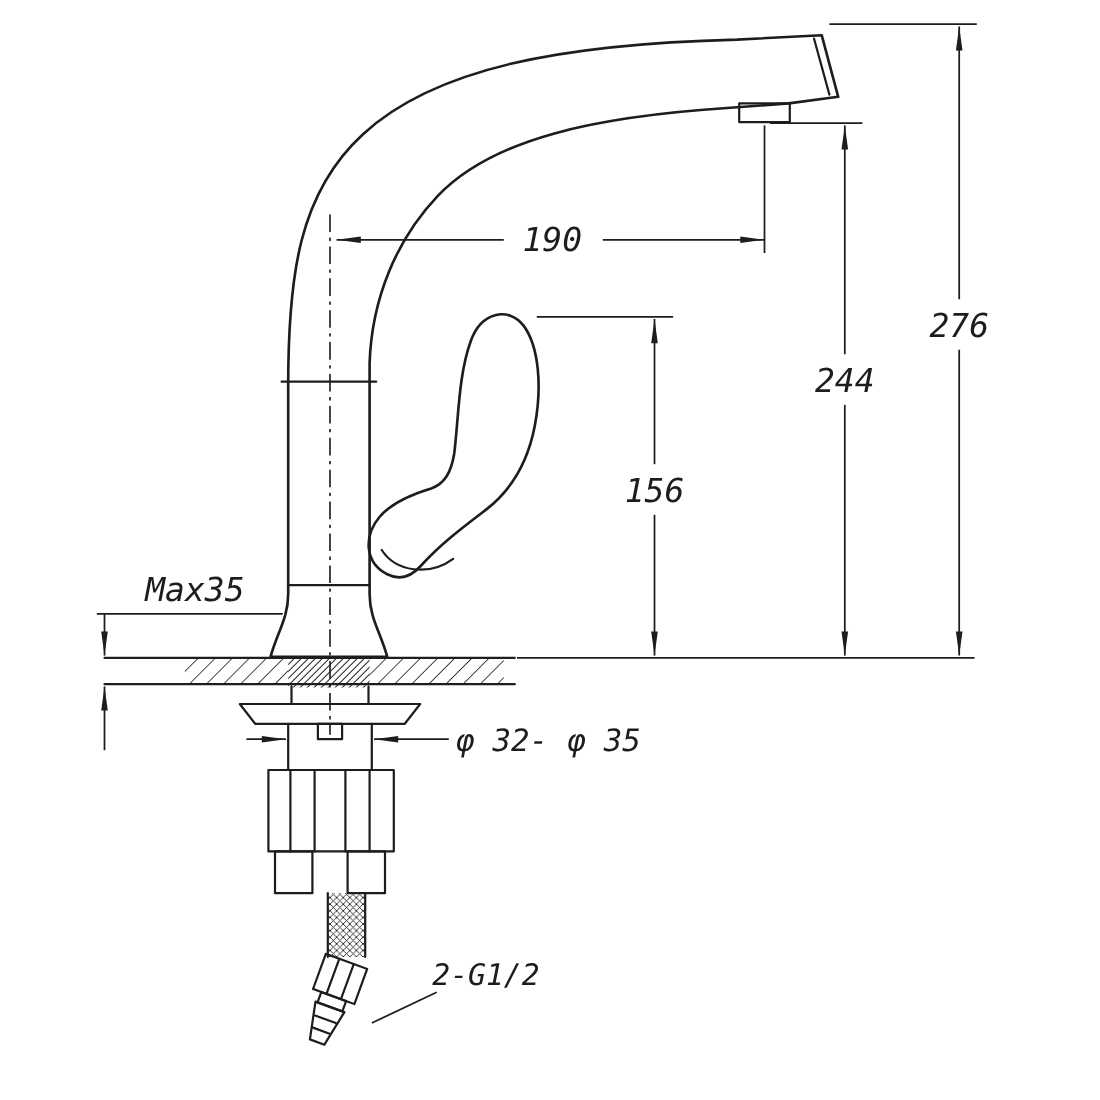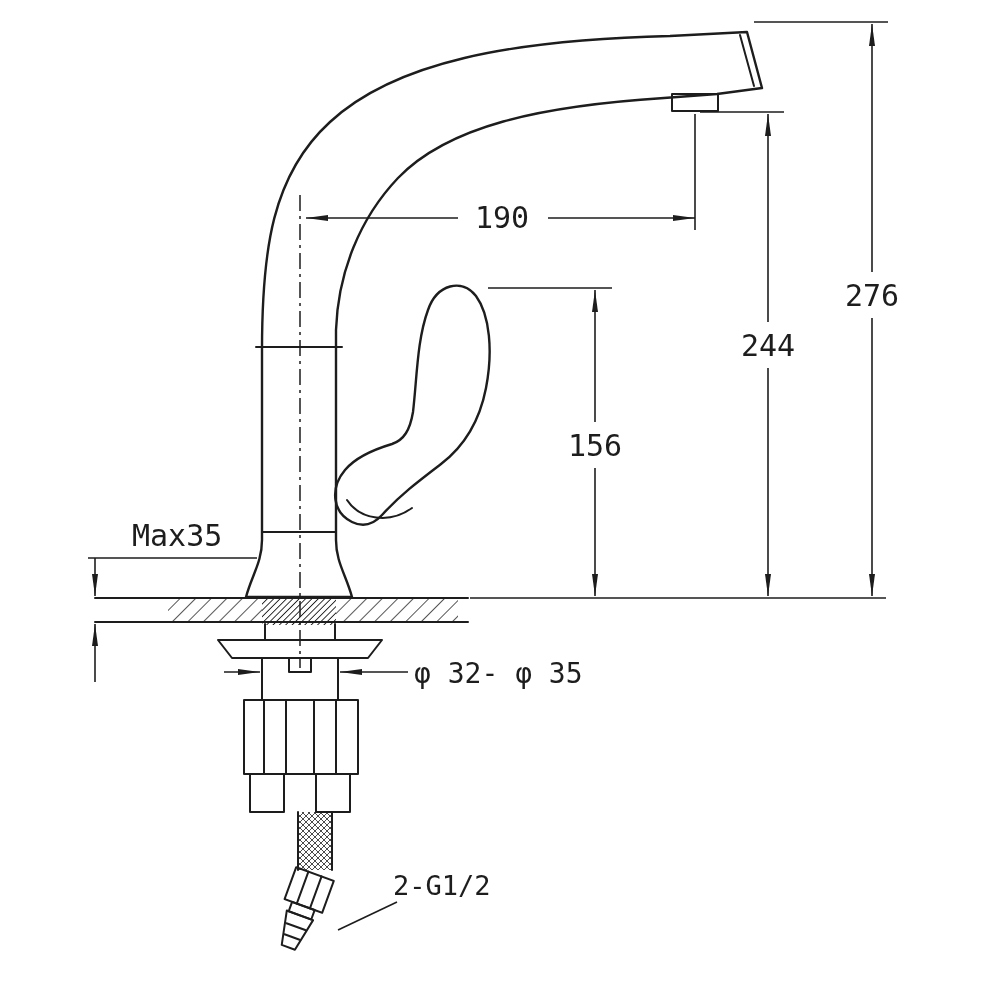--- a/index.html
+++ b/index.html
@@ -1,17 +1,17 @@
 <!DOCTYPE html>
 <html><head>
 <meta charset="utf-8">
 <title>Technical Drawing</title>
 <style>
   html,body { margin:0; padding:0; background:#ffffff; }
-  .canvas { position:relative; width:1000px; height:1000px; background:#ffffff; overflow:hidden; }
+  .canvas { position:relative; width:1000px; height:1000px; background:#ffffff; overflow:hidden;font-style:italic; }
   svg { display:block; }
   .obj  { stroke:#1d1d1d; stroke-width:2.4; fill:none; stroke-linecap:round; stroke-linejoin:round; }
   .obj2 { stroke:#1d1d1d; stroke-width:2;   fill:none; stroke-linecap:round; stroke-linejoin:round; }
   .dim  { stroke:#1d1d1d; stroke-width:1.6; fill:none; }
   .cl   { stroke:#1d1d1d; stroke-width:1.5; fill:none; stroke-dasharray:16 5 3 5; }
   .dimtext { font-family:"DejaVu Sans Mono","Liberation Mono",monospace; font-size:30px; fill:#1d1d1d; }
   .dimtext.small { font-size:27px; }
   .dimtext.hole  { font-size:28px; }
 </style>
 </head>

